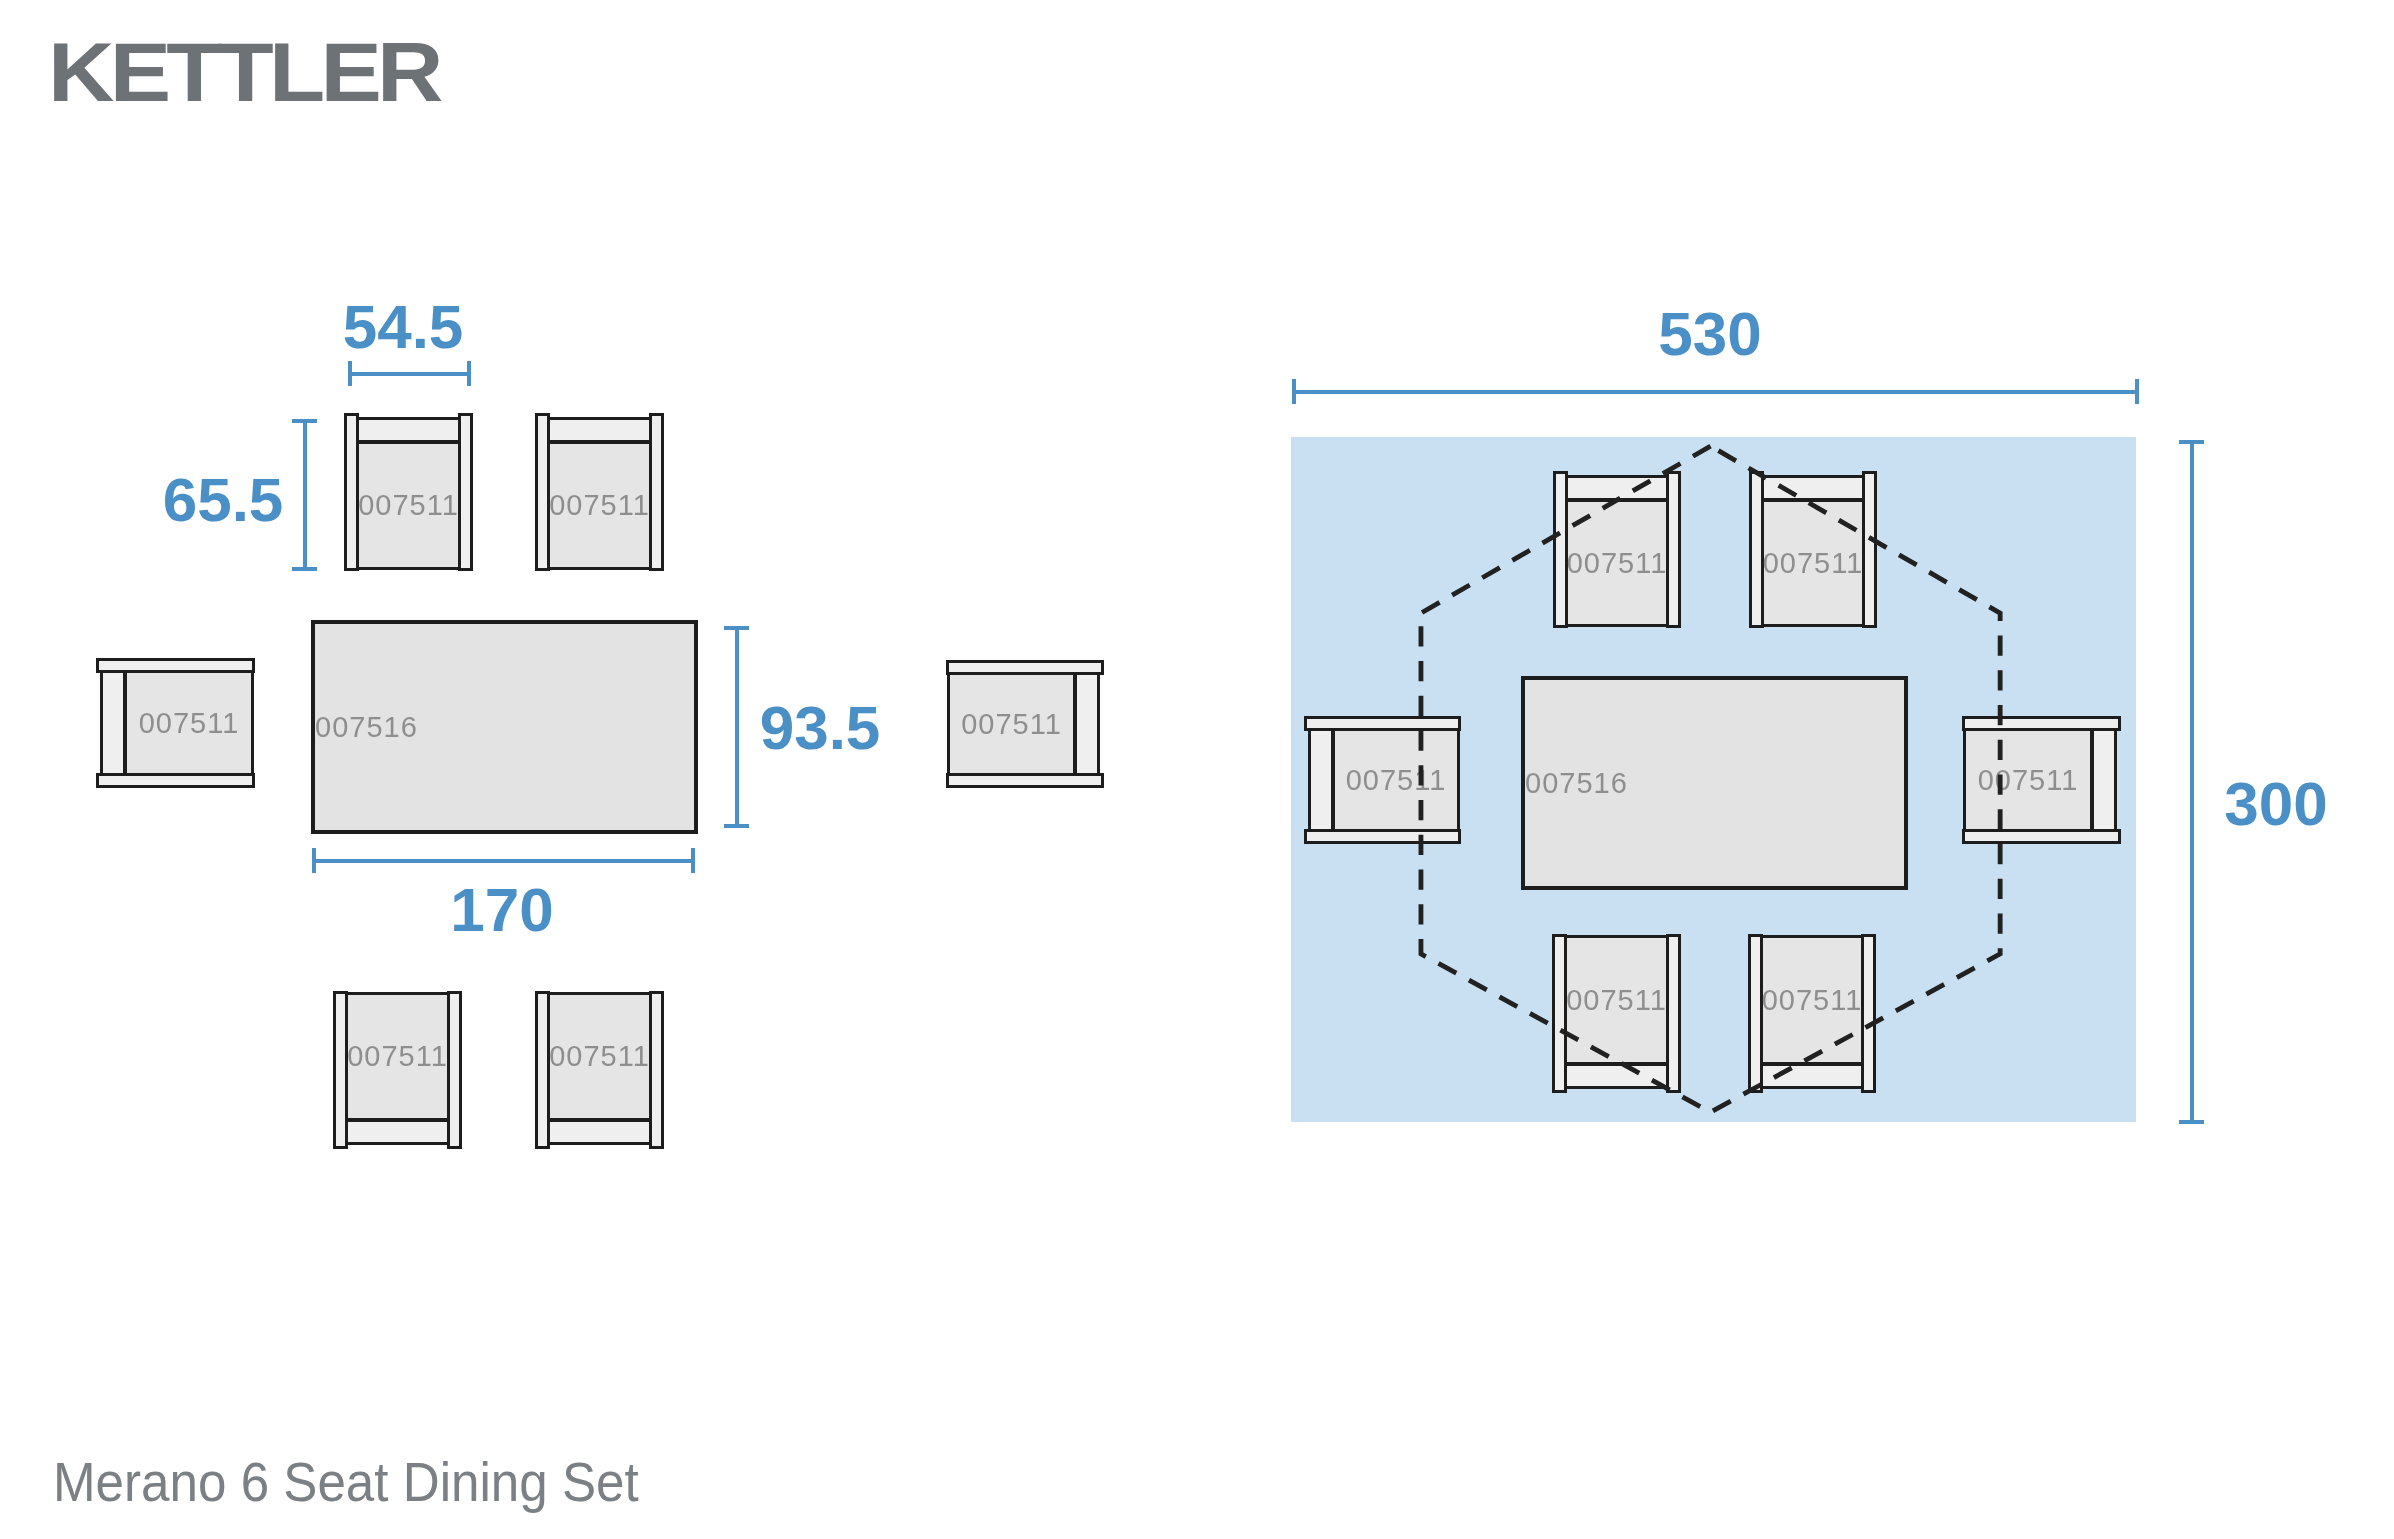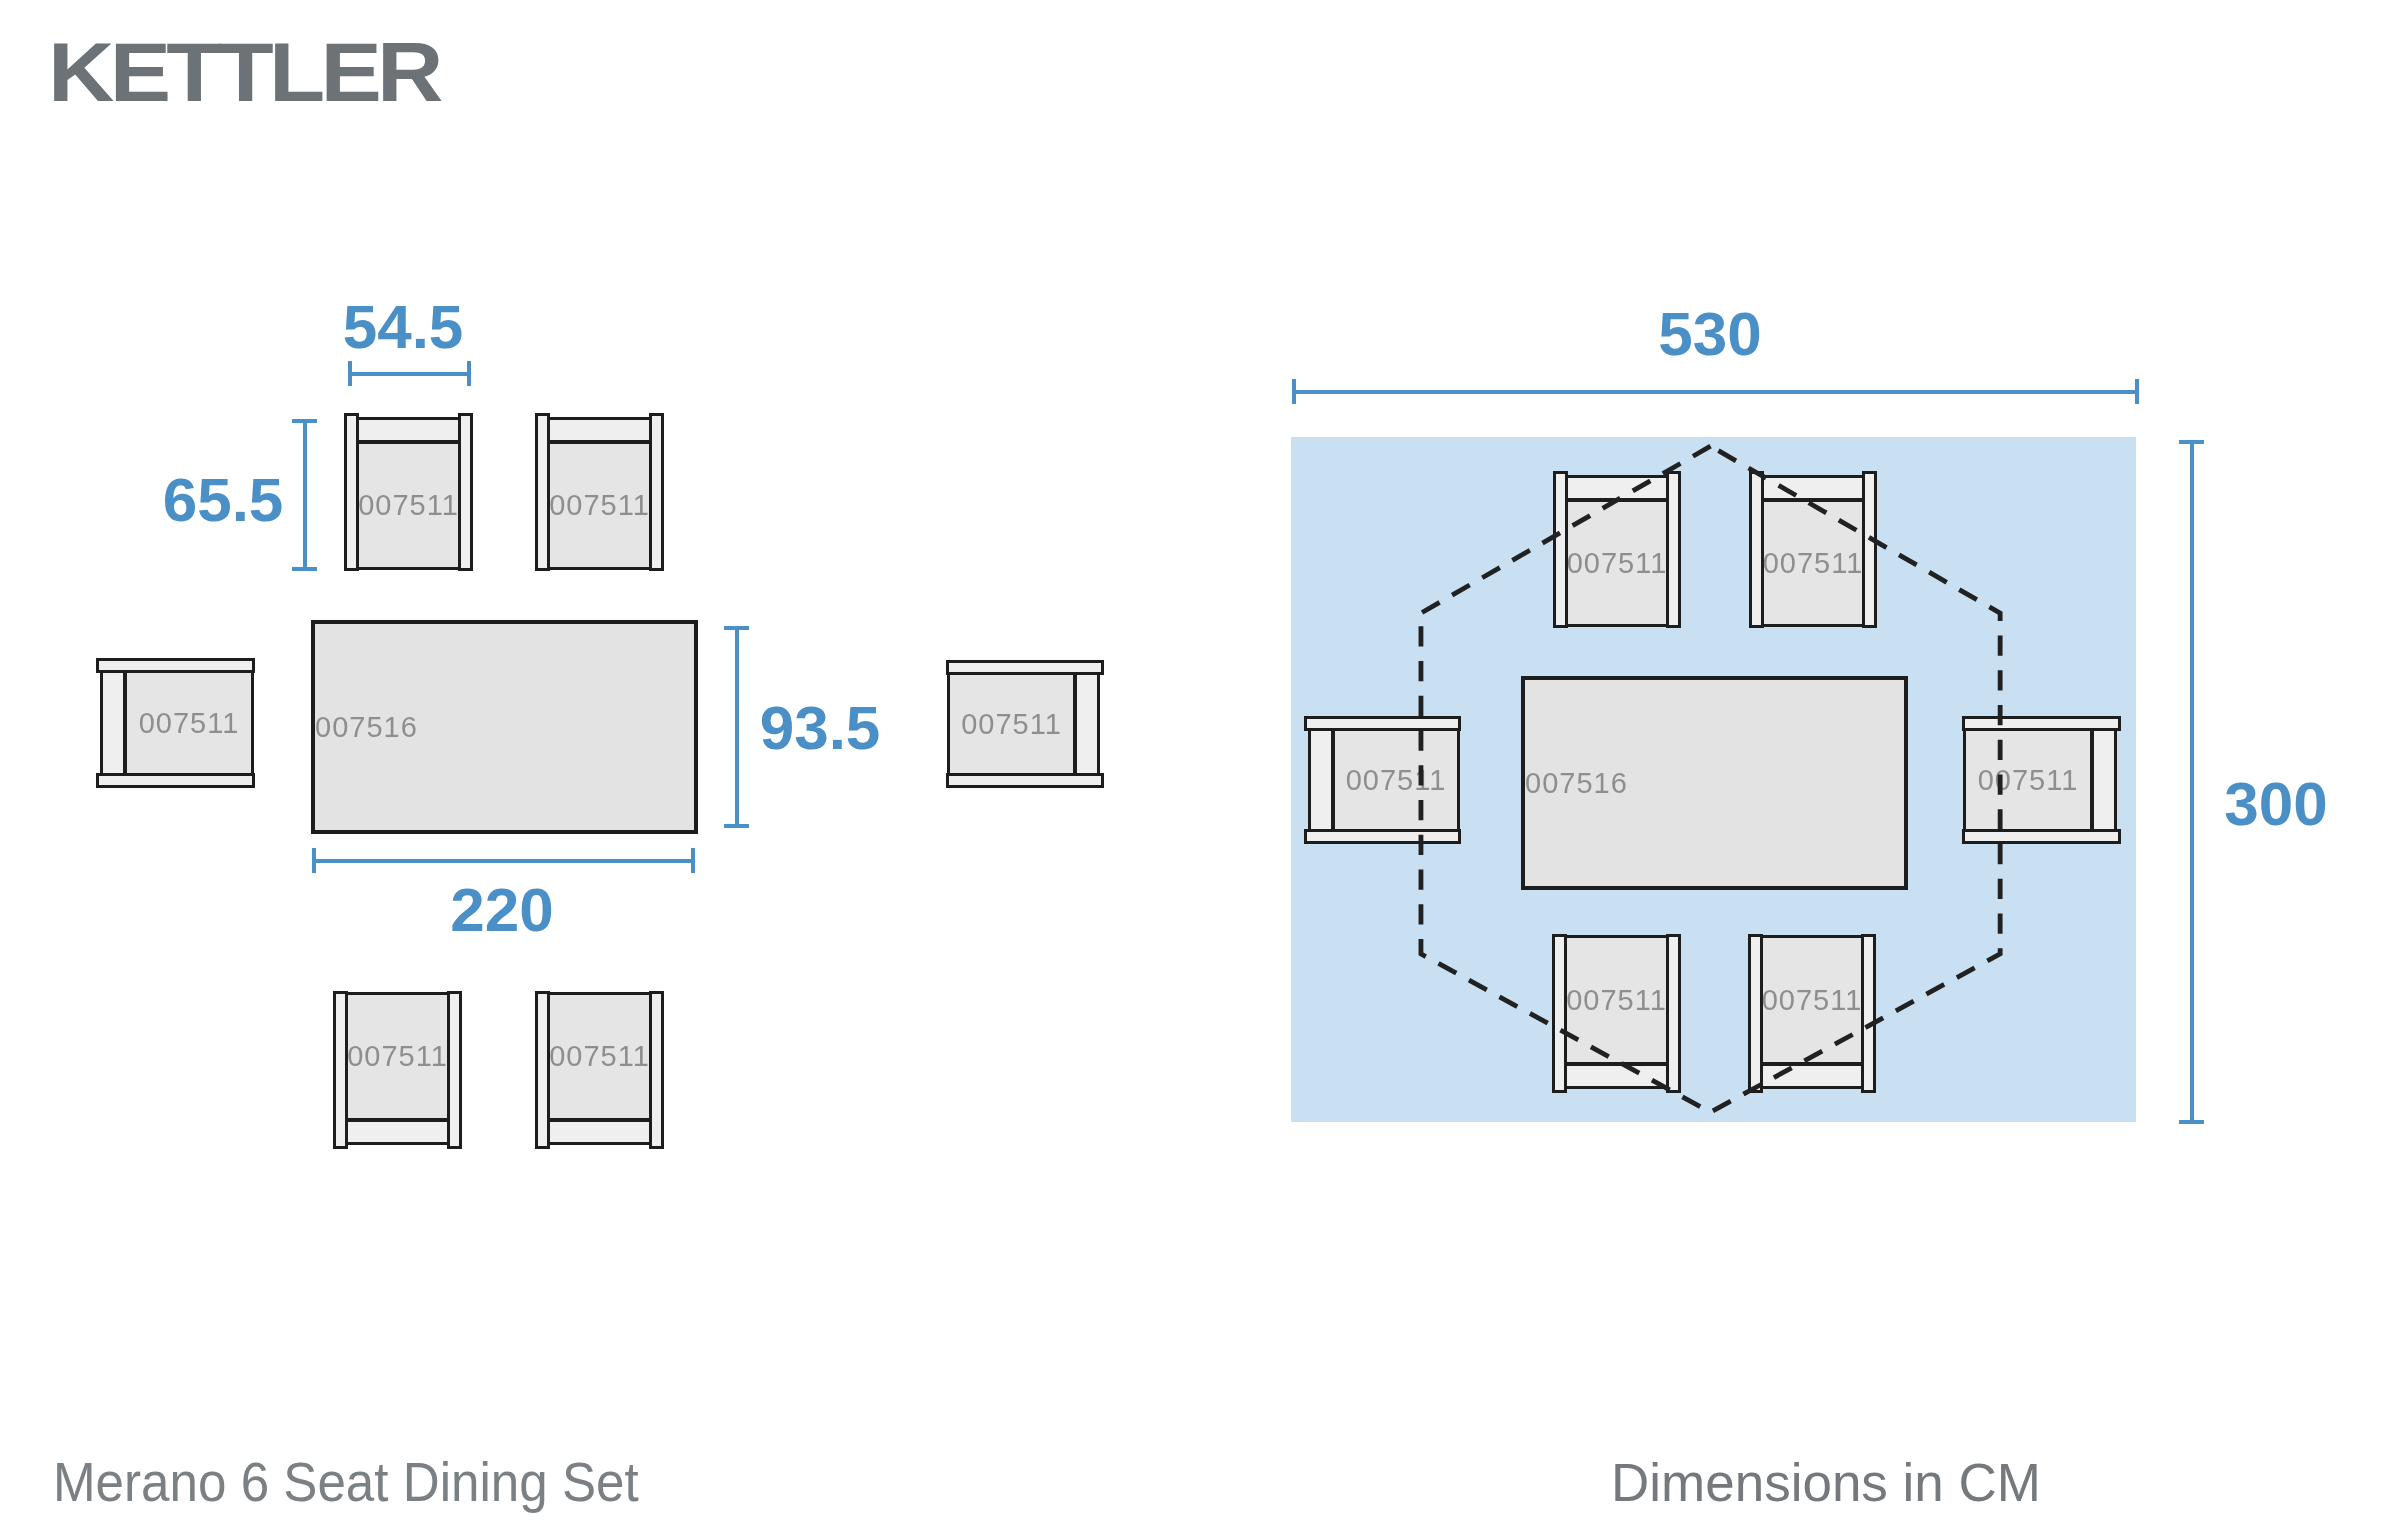--- a/index.html
+++ b/index.html
@@ -113,21 +113,21 @@
     <span class="backline"></span>
     <span class="arm arm-a"></span>
     <span class="arm arm-b"></span>
     <span class="code">007511</span>
   </div>
 
   <div class="dim-label" style="left:820px;top:727px;">93.5</div>
   <div class="dim-v" style="left:735px;top:626px;height:202px;"></div>
 
   <div class="dim-h" style="left:312px;top:859px;width:383px;"></div>
-  <div class="dim-label" style="left:502px;top:909px;">220</div>
+  <div class="dim-label" style="left:502px;top:909px;">170</div>
 
   <div class="chair face-up" style="left:334px;top:992px;width:127px;height:153px;">
     <span class="band"></span>
     <span class="backline"></span>
     <span class="arm arm-a"></span>
     <span class="arm arm-b"></span>
     <span class="code">007511</span>
   </div>
   <div class="chair face-up" style="left:536px;top:992px;width:127px;height:153px;">
     <span class="band"></span>
@@ -193,16 +193,15 @@
     <span class="arm arm-a"></span>
     <span class="arm arm-b"></span>
     <span class="code">007511</span>
   </div>
 
   <svg class="overlay" width="2394" height="1539" viewBox="0 0 2480 1594">
     <polygon points="1772,462 1472,635 1472,988 1772,1152 2072,988 2072,635" fill="none" stroke="#212121" stroke-width="5" stroke-dasharray="21 15"></polygon>
   </svg>
 
   <div class="footer-title">Merano 6 Seat Dining Set</div>
-  <div class="footer-note">Dimensions in CM</div>
 
 </div>
 
 
 </body></html>

